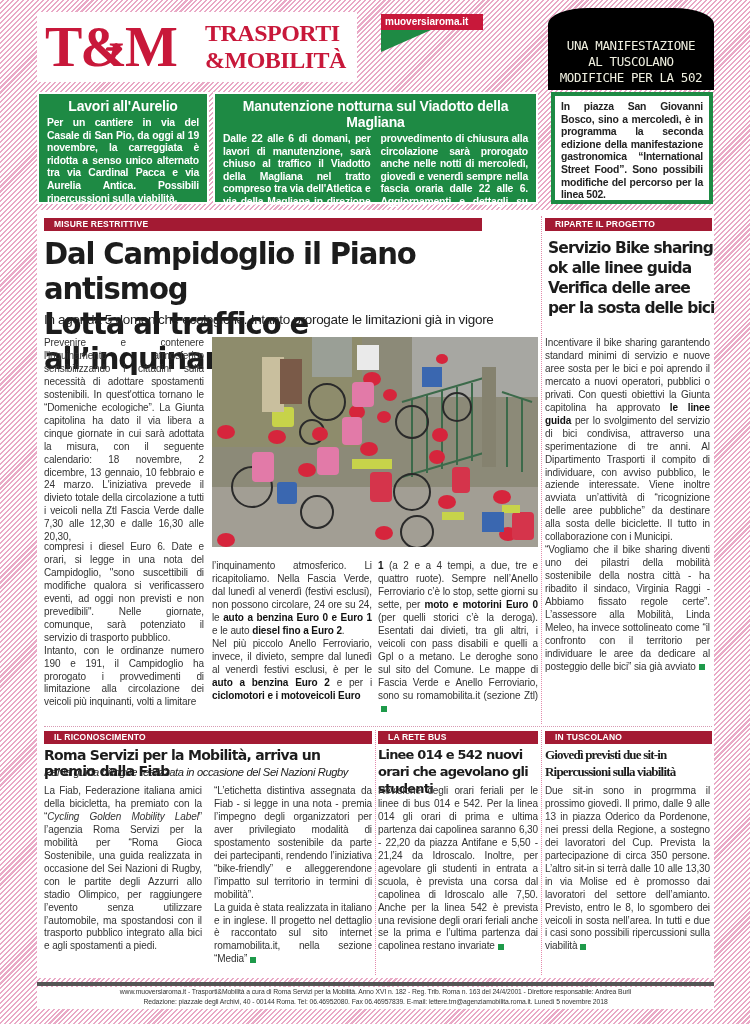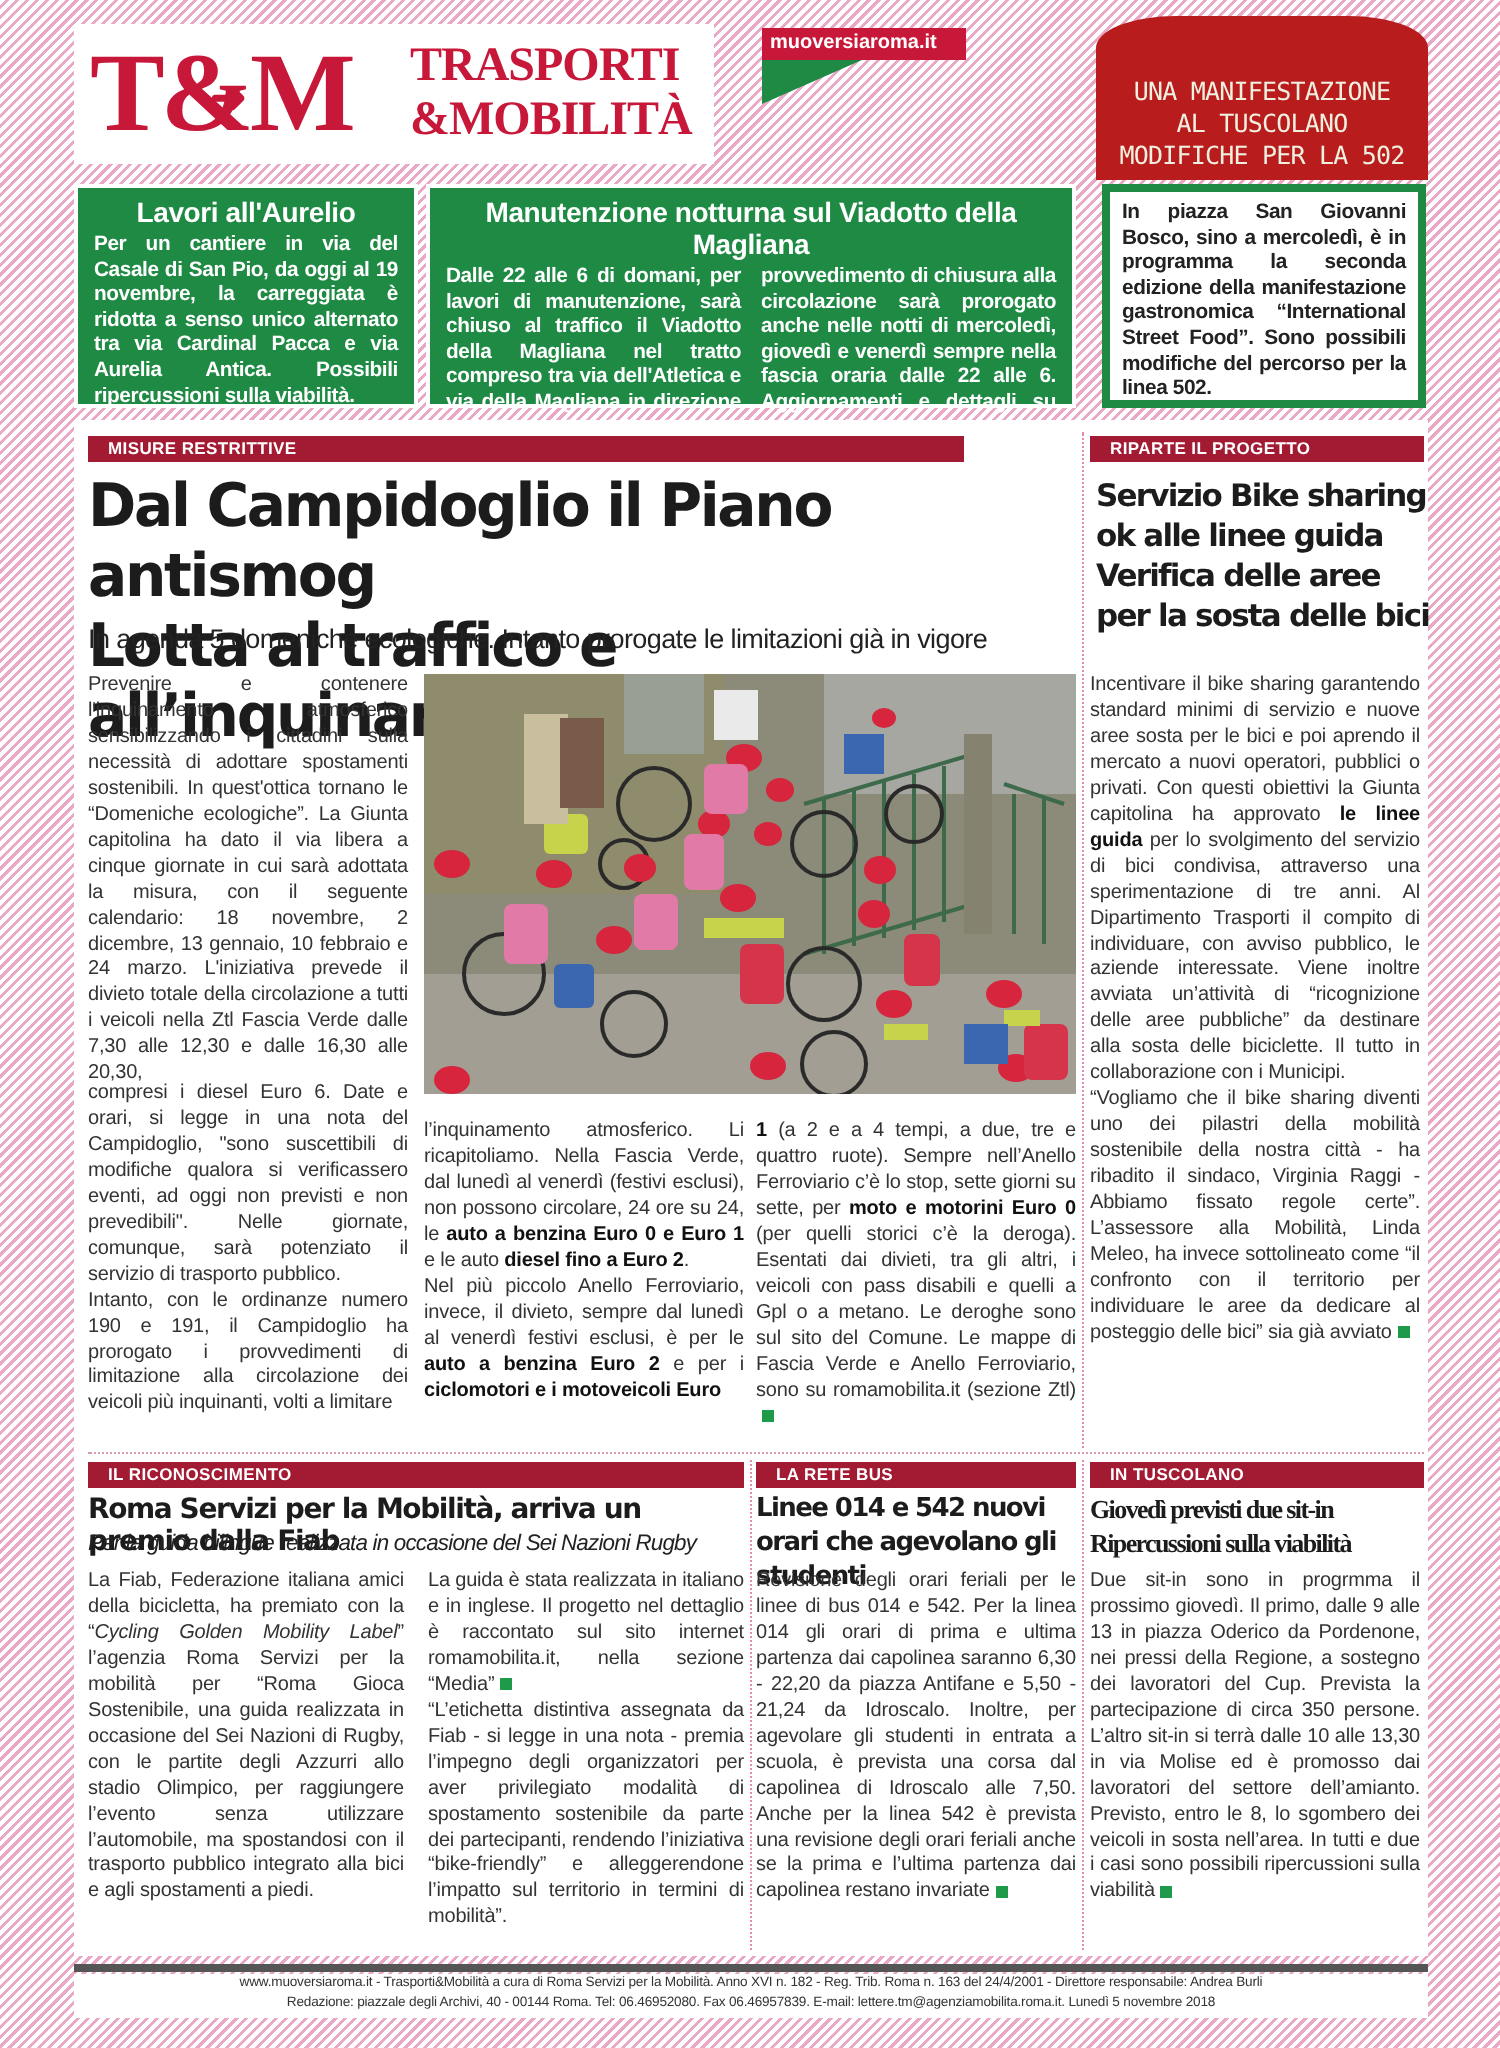--- a/index.html
+++ b/index.html
@@ -13,21 +13,21 @@
   }
   .abs { position: absolute; }
 
   
   .logo-box { left: 37px; top: 12px; width: 320px; height: 70px; background: #fff; }
   .logo-tm { position: absolute; left: 8px; top: 4px; font-family: Liberation Serif, serif; font-weight: bold; font-size: 56px; color: #c8183a; letter-spacing: -2px; line-height: 62px; }
   .logo-tm .arrow { position: absolute; left: 60px; top: 2px; font-size: 22px; color: #c8183a; }
   .logo-words { position: absolute; left: 168px; top: 8px; font-family: Liberation Serif, serif; font-weight: bold; font-size: 24px; line-height: 27px; color: #c8183a; letter-spacing: -0.5px; }
   .site-tag { left: 381px; top: 14px; width: 102px; height: 16px; background: #c8183a; color: #fff; font-size: 10px; font-weight: bold; line-height: 16px; padding-left: 4px; }
   .site-ribbon { left: 381px; top: 30px; width: 0; height: 0; border-left: 50px solid #1e8a44; border-bottom: 22px solid transparent; }
-  .marquee { left: 548px; top: 8px; width: 166px; height: 82px; background: #b91c1c; border-radius: 40px 40px 0 0 / 16px 16px 0 0; color: #f0f0e0; text-align: center; font-family: "DejaVu Sans Mono", monospace; font-size: 12.5px; line-height: 16px; padding-top: 30px; letter-spacing: -0.4px; }
+  .marquee { left: 548px; top: 8px; width: 166px; height: 82px; background: #000000; border-radius: 40px 40px 0 0 / 16px 16px 0 0; color: #f0f0e0; text-align: center; font-family: "DejaVu Sans Mono", monospace; font-size: 12.5px; line-height: 16px; padding-top: 30px; letter-spacing: -0.4px; }
 
   
   .gbox { background: #1e8a44; color: #fff; border: 2px solid #fff; }
   .gbox h3 { font-family: "Liberation Sans", sans-serif; font-size: 14px; text-align: center; font-weight: bold; margin-top: 4px; margin-bottom: 3px; letter-spacing: -0.2px; }
   .gbox p { font-size: 10.4px; line-height: 12.6px; font-weight: bold; text-align: justify; padding: 0 8px; letter-spacing: -0.2px; }
   .g1 { left: 37px; top: 92px; width: 172px; height: 112px; }
   .g2 { left: 213px; top: 92px; width: 325px; height: 112px; }
   .g2 .cols { display: flex; gap: 10px; padding: 0 8px; }
   .g2 .cols p { padding: 0; flex: 1; }
   .wbox { left: 551px; top: 92px; width: 162px; height: 112px; background: #fff; border: 4px solid #1e8a44; padding: 5px 6px; }
@@ -225,22 +225,22 @@
 <div class="abs body-text cs">
   <div><span>Incentivare il bike sharing garantendo standard minimi di servizio e nuove aree sosta per le bici e poi aprendo il mercato a nuovi operatori, pubblici o privati. Con questi obiettivi la Giunta capitolina ha approvato </span><b>le linee guida</b><span> per lo svolgimento del servizio di bici condivisa, attraverso una sperimentazione di tre anni. Al Dipartimento Trasporti il compito di individuare, con avviso pubblico, le aziende interessate. Viene inoltre avviata un’attività di “ricognizione delle aree pubbliche” da destinare alla sosta delle biciclette. Il tutto in collaborazione con i Municipi.</span></div>
   <div><span>“Vogliamo che il bike sharing diventi uno dei pilastri della mobilità sostenibile della nostra città - ha ribadito il sindaco, Virginia Raggi - Abbiamo fissato regole certe”. L’assessore alla Mobilità, Linda Meleo, ha invece sottolineato come “il confronto con il territorio per individuare le aree da dedicare al posteggio delle bici” sia già avviato</span><span class="endmark"></span></div>
 </div>
 
 <div class="abs kicker k3">IL RICONOSCIMENTO</div>
 <div class="abs headline h-bot1">Roma Servizi per la Mobilità, arriva un premio dalla Fiab</div>
 <div class="abs sub-bot1">Per la guida bilingue realizzata in occasione del Sei Nazioni Rugby</div>
 <div class="abs body-text b1a"><span>La Fiab, Federazione italiana amici della bicicletta, ha premiato con la “</span><i>Cycling Golden Mobility Label</i><span>” l’agenzia Roma Servizi per la mobilità per “Roma Gioca Sostenibile, una guida realizzata in occasione del Sei Nazioni di Rugby, con le partite degli Azzurri allo stadio Olimpico, per raggiungere l’evento senza utilizzare l’automobile, ma spostandosi con il trasporto pubblico integrato alla bici e agli spostamenti a piedi.</span></div>
 <div class="abs body-text b1b">
+  <div>“L’etichetta distintiva assegnata da Fiab - si legge in una nota - premia l’impegno degli organizzatori per aver privilegiato modalità di spostamento sostenibile da parte dei partecipanti, rendendo l’iniziativa “bike-friendly” e alleggerendone l’impatto sul territorio in termini di mobilità”.</div>
   <div><span>La guida è stata realizzata in italiano e in inglese. Il progetto nel dettaglio è raccontato sul sito internet romamobilita.it, nella sezione “Media”</span><span class="endmark"></span></div>
-  <div>“L’etichetta distintiva assegnata da Fiab - si legge in una nota - premia l’impegno degli organizzatori per aver privilegiato modalità di spostamento sostenibile da parte dei partecipanti, rendendo l’iniziativa “bike-friendly” e alleggerendone l’impatto sul territorio in termini di mobilità”.</div>
 </div>
 
 <div class="abs kicker k4">LA RETE BUS</div>
 <div class="abs headline h-bot2">Linee 014 e 542 nuovi orari che agevolano gli studenti</div>
 <div class="abs body-text b2"><span>Revisione degli orari feriali per le linee di bus 014 e 542. Per la linea 014 gli orari di prima e ultima partenza dai capolinea saranno 6,30 - 22,20 da piazza Antifane e 5,50 - 21,24 da Idroscalo. Inoltre, per agevolare gli studenti in entrata a scuola, è prevista una corsa dal capolinea di Idroscalo alle 7,50. Anche per la linea 542 è prevista una revisione degli orari feriali anche se la prima e l’ultima partenza dai capolinea restano invariate</span><span class="endmark"></span></div>
 
 <div class="abs kicker k5">IN TUSCOLANO</div>
 <div class="abs headline h-bot3">Giovedì previsti due sit-in Ripercussioni sulla viabilità</div>
 <div class="abs body-text b3"><span>Due sit-in sono in progrmma il prossimo giovedì. Il primo, dalle 9 alle 13 in piazza Oderico da Pordenone, nei pressi della Regione, a sostegno dei lavoratori del Cup. Prevista la partecipazione di circa 350 persone. L’altro sit-in si terrà dalle 10 alle 13,30 in via Molise ed è promosso dai lavoratori del settore dell’amianto. Previsto, entro le 8, lo sgombero dei veicoli in sosta nell’area. In tutti e due i casi sono possibili ripercussioni sulla viabilità</span><span class="endmark"></span></div>
 

